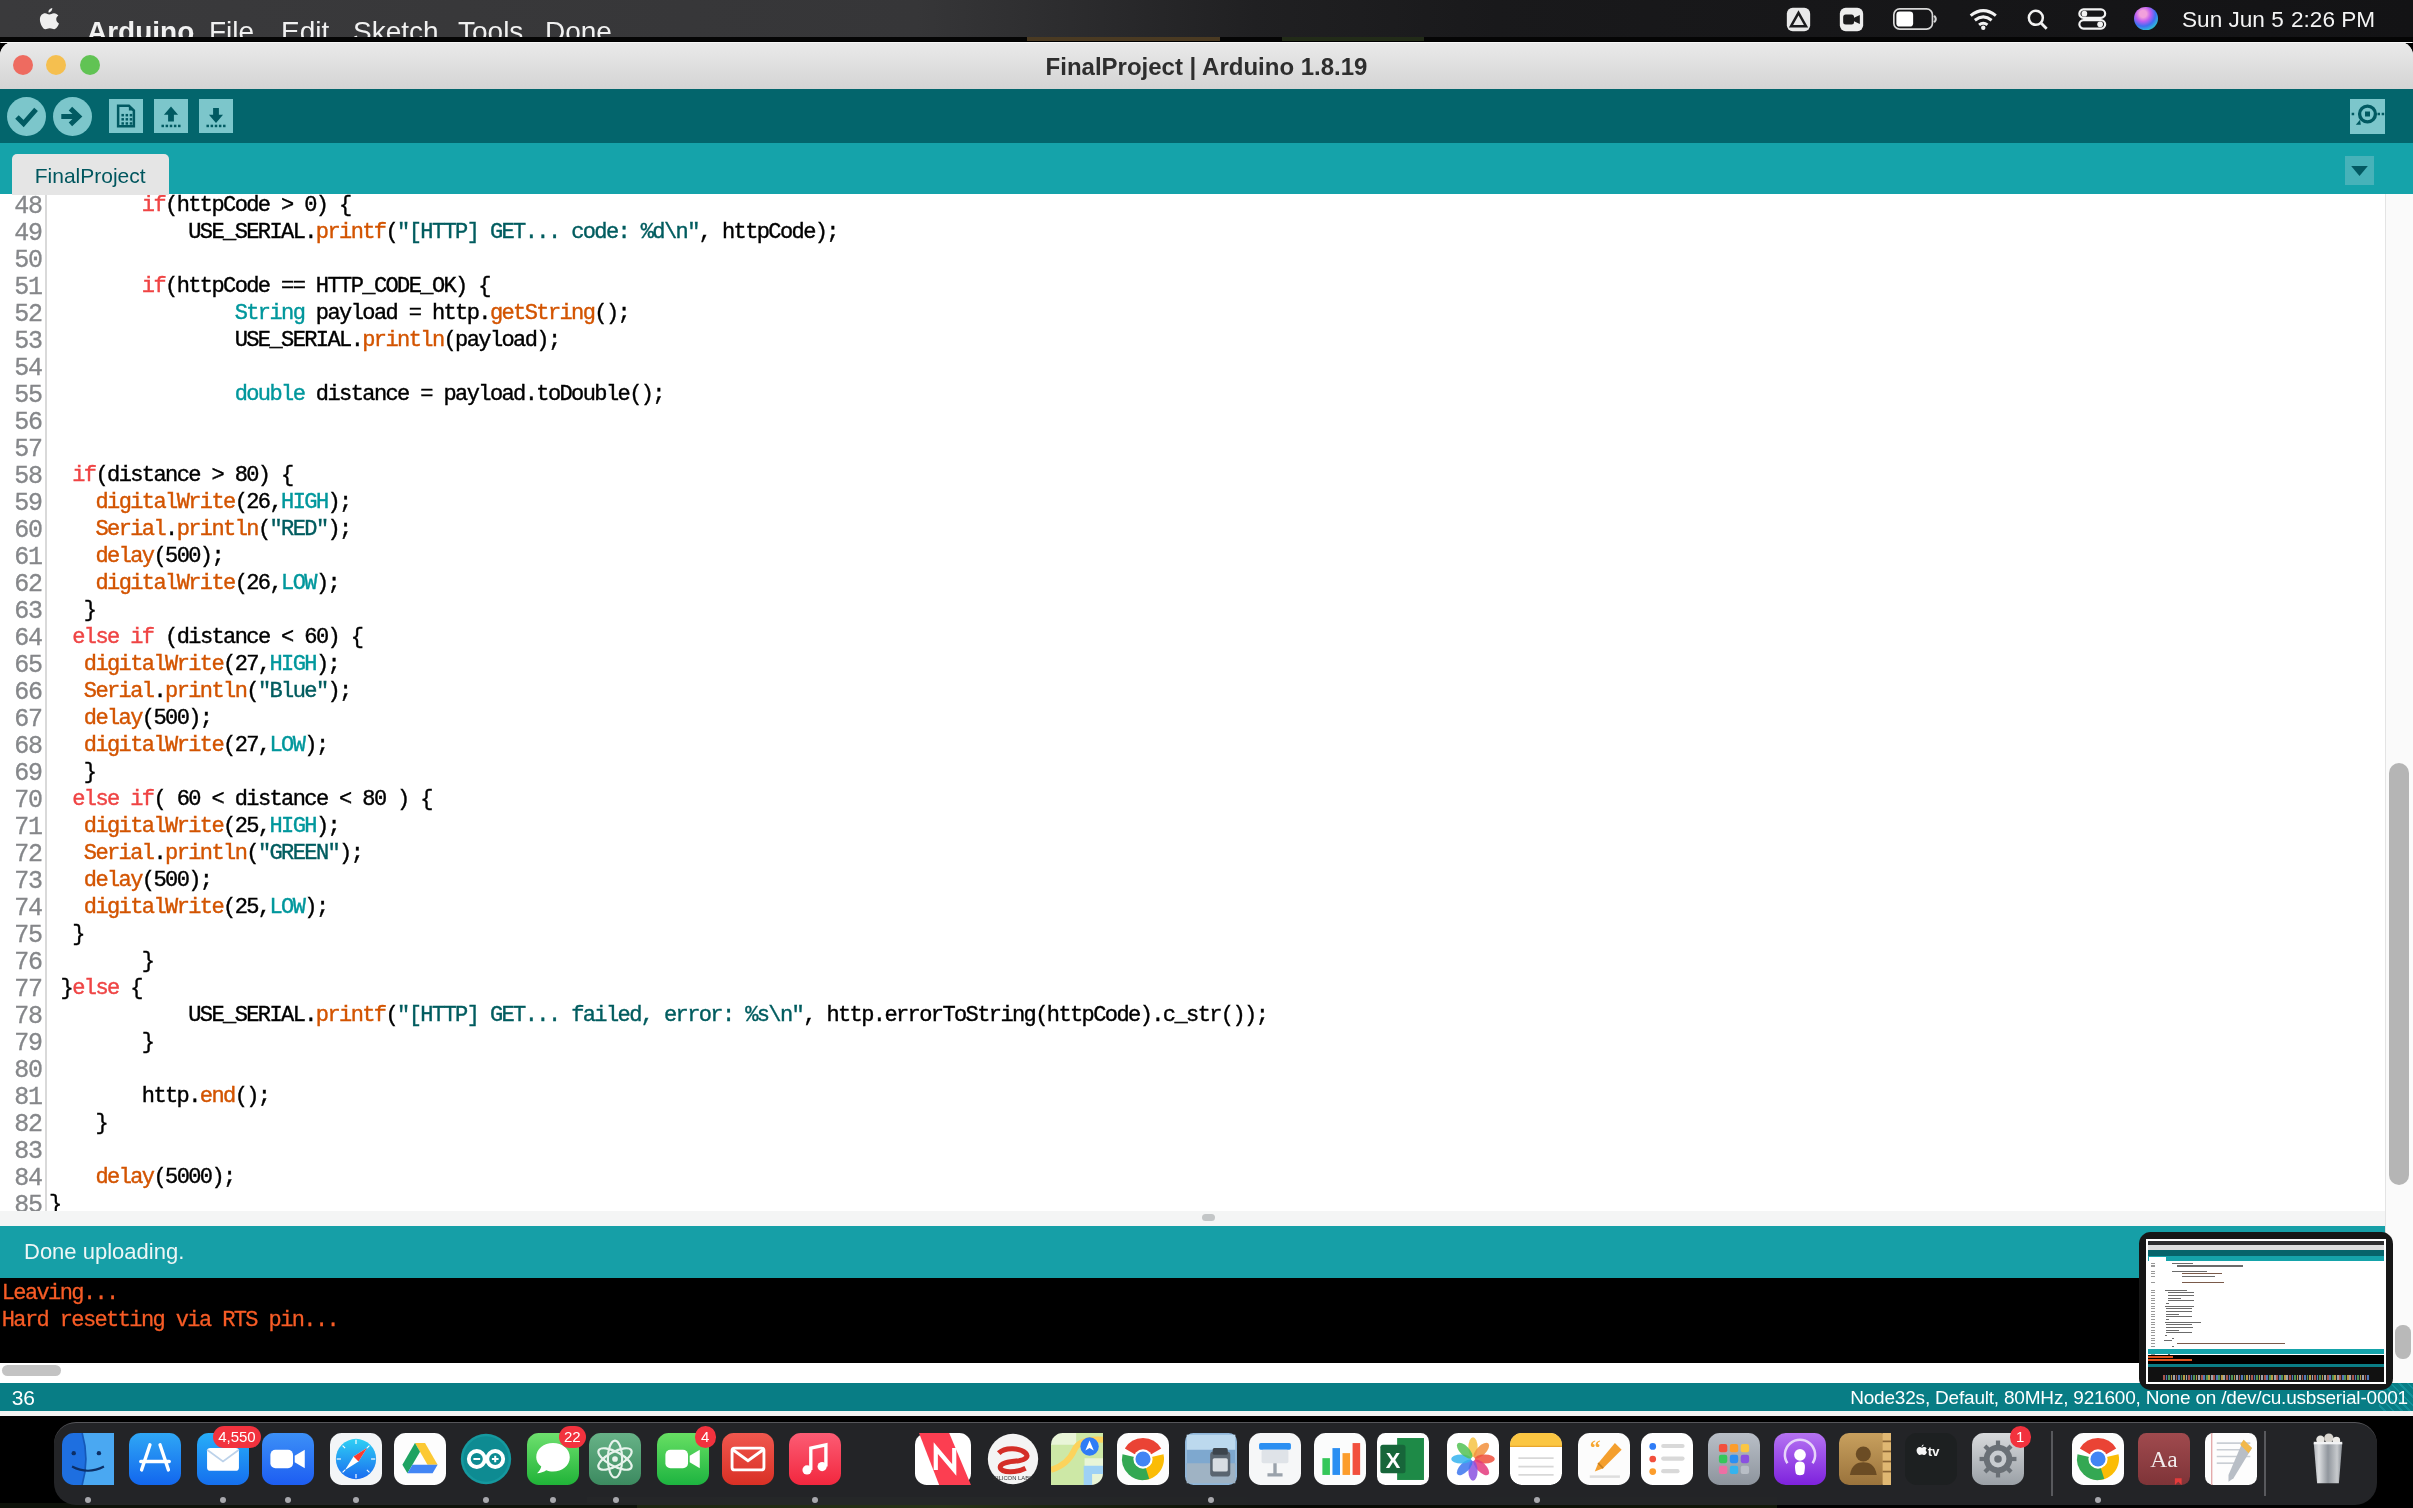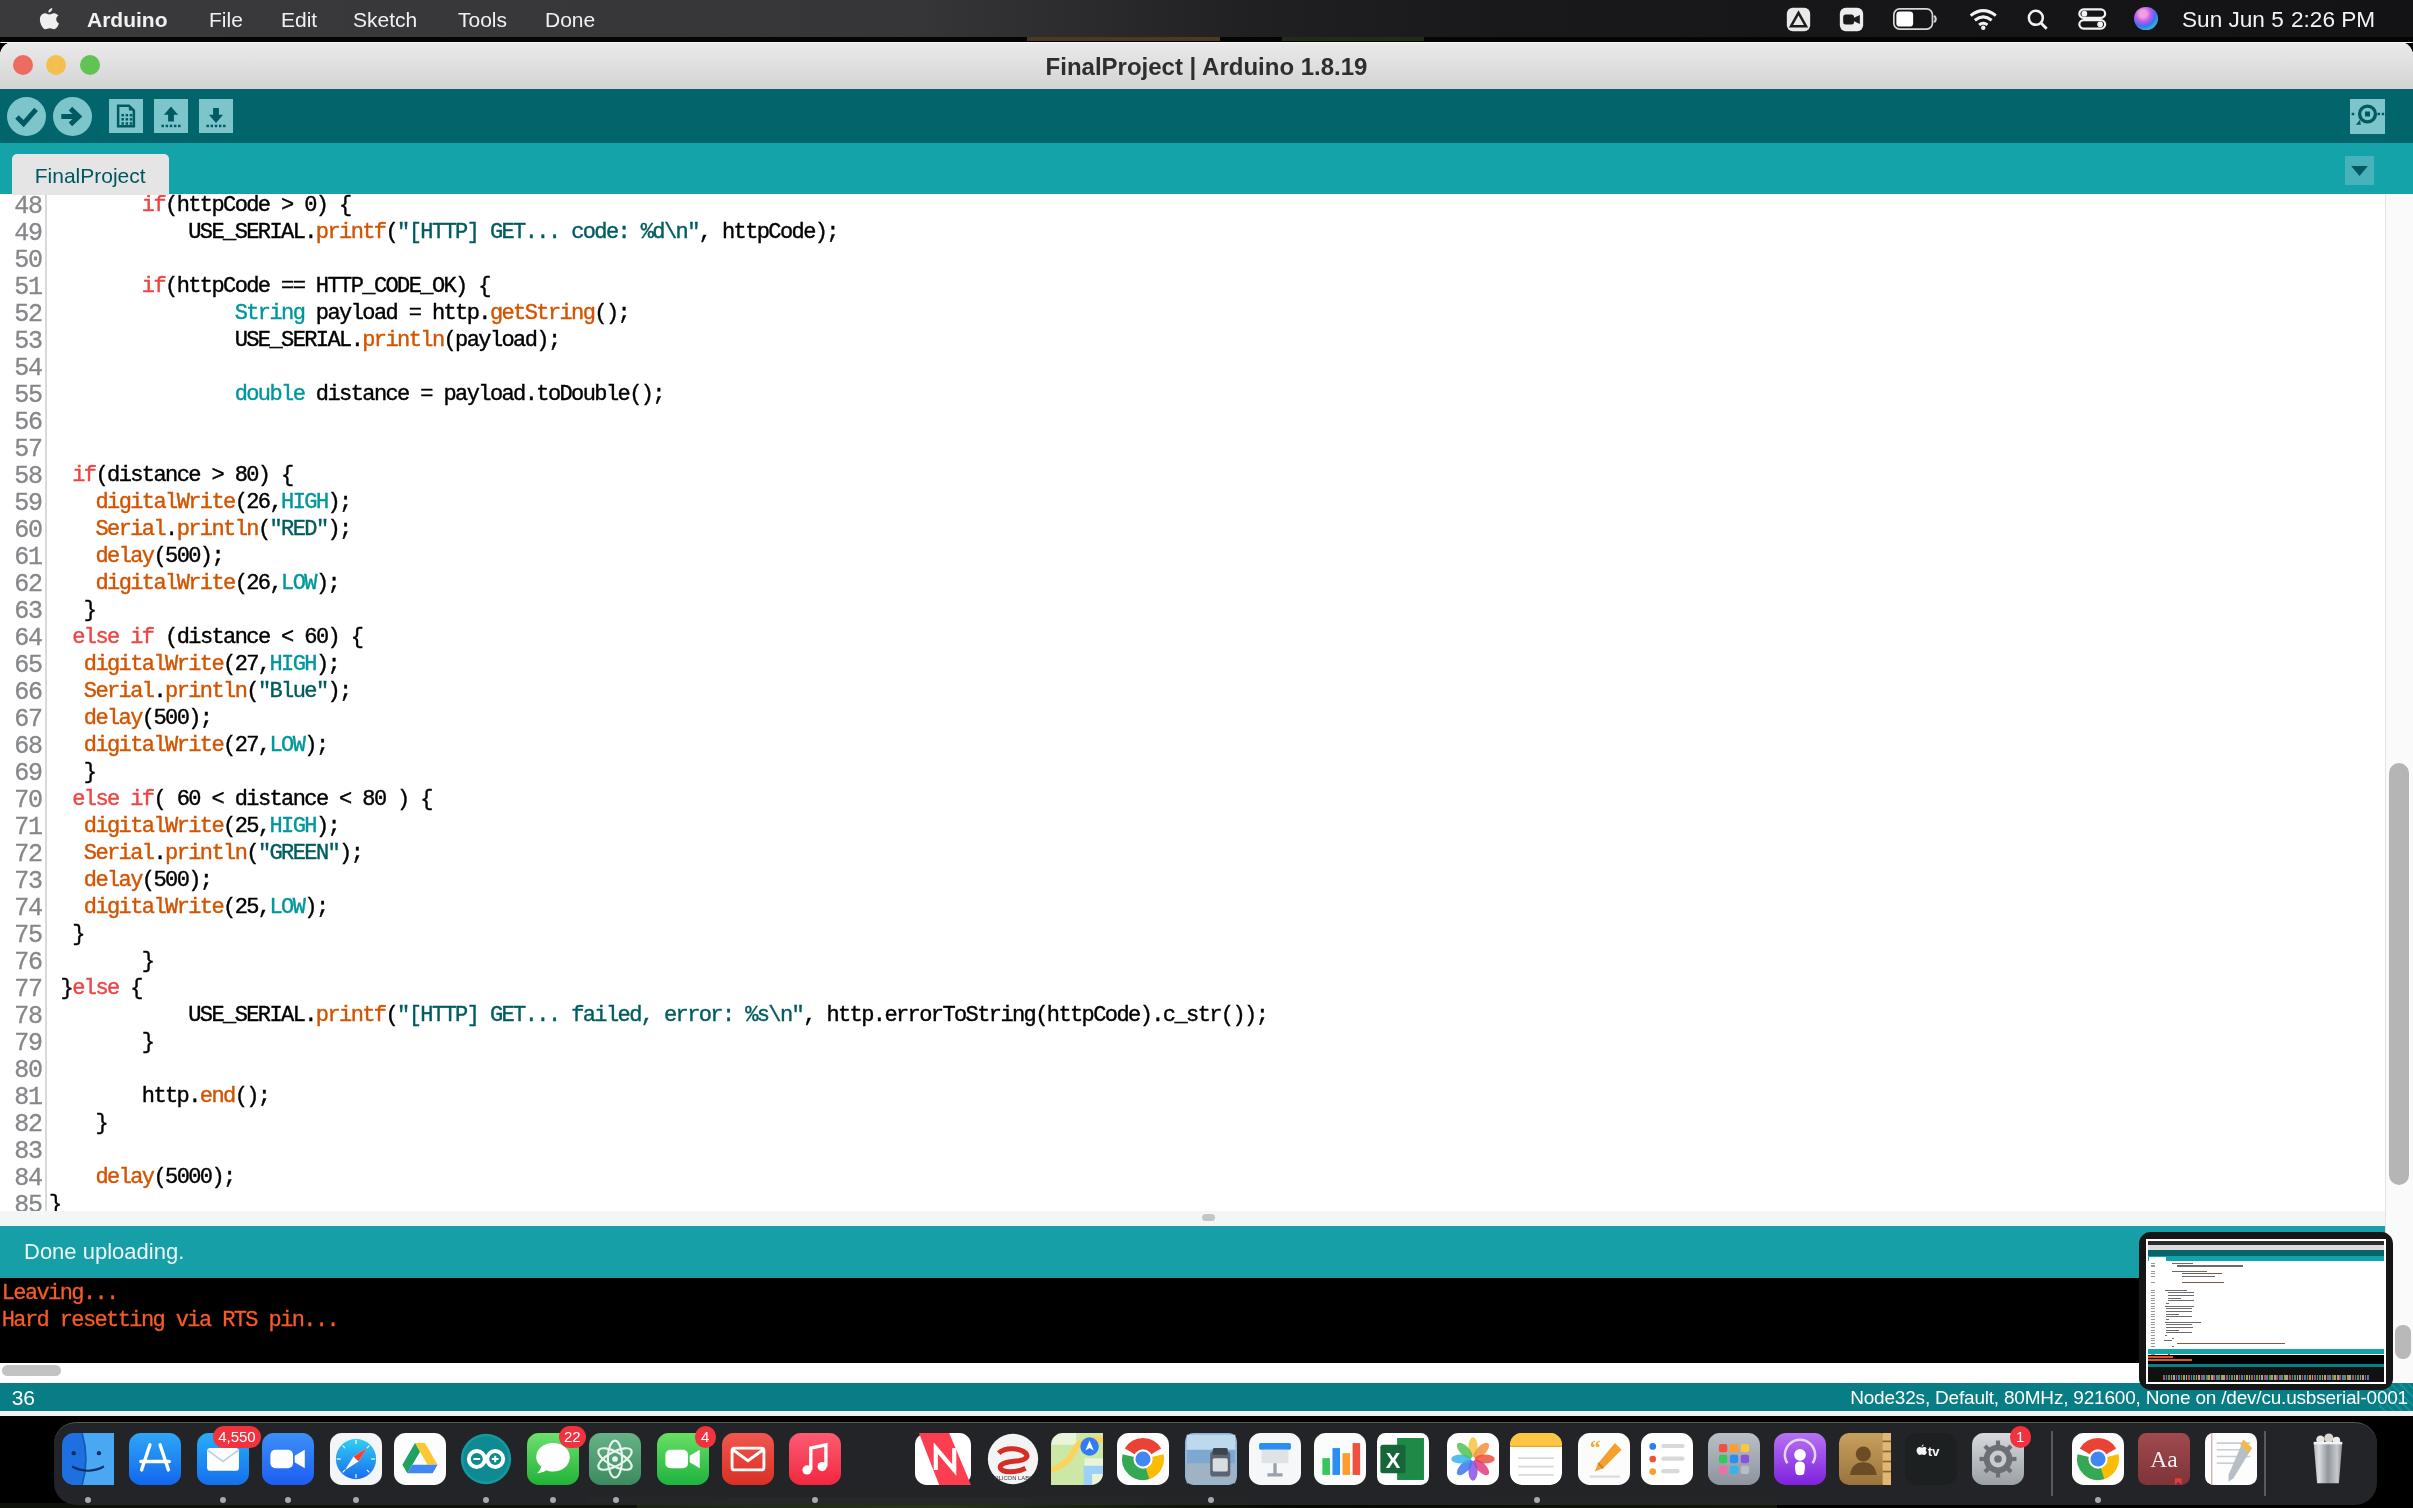--- a/index.html
+++ b/index.html
@@ -1,18 +1,18 @@
 <!DOCTYPE html>
 <html style="font-size:13.4px"><head><meta charset="utf-8">
 <style>
  html,body{margin:0;padding:0;width:2413px;height:1508px;background:#000;overflow:hidden}
  body{font-family:"Liberation Sans",sans-serif;-webkit-font-smoothing:antialiased}
  #menubar{position:absolute;left:0;top:0;width:2413px;height:37px;
    background:linear-gradient(90deg,#3a3a3c 0%,#363638 38%,#202022 52%,#19191b 62%,#131315 100%)}
- .mitem{position:absolute;top:0;height:37px;line-height:39px;color:#f1f1f1;font-size:21px}
+ .mitem{position:absolute;top:12px;height:37px;line-height:39px;color:#f1f1f1;font-size:28px}
  .mbi{position:absolute}
  .mbtxt{position:absolute;top:0;height:37px;line-height:39px;color:#f4f4f4;font-size:22.6px}
  #strip{position:absolute;left:0;top:37px;width:2413px;height:4.2px;background:#050505}
  #window{position:absolute;left:0px;top:42px;width:2413px;height:1374px;background:#fff;border-radius:13.4px 13.4px 0 0}
  #titlebar{position:absolute;left:0;top:0;width:100%;height:47px;border-radius:13.4px 13.4px 0 0;
    background:linear-gradient(#eaeaea,#d4d4d4);border-bottom:0.8px solid #a2a2a2}
  #titlebar:before{content:"";position:absolute;left:0;top:0;width:100%;height:0.8px;background:#f7f7f7;border-radius:13.4px 13.4px 0 0}
  .tl{position:absolute;top:13.4px;width:20px;height:20px;border-radius:50%}
  #title{position:absolute;left:0;width:100%;text-align:center;top:0;height:47px;line-height:49px;font-size:24px;font-weight:bold;color:#2e2e2e}
  #toolbar{position:absolute;left:0;top:47px;width:100%;height:54px;background:#03656c}

